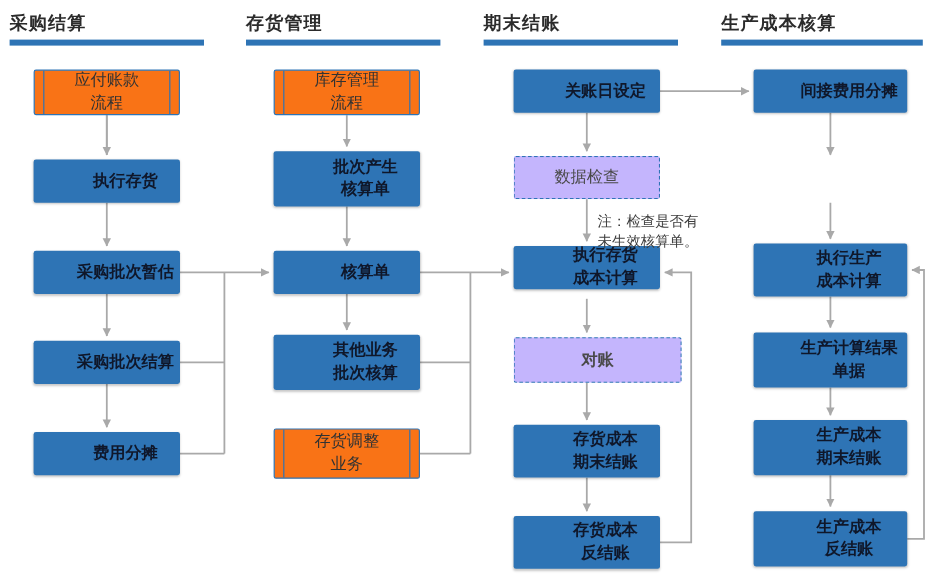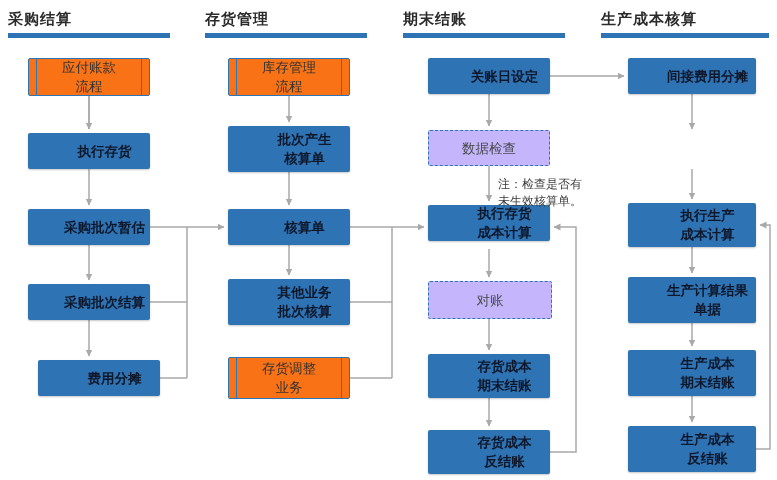--- a/index.html
+++ b/index.html
@@ -127,37 +127,37 @@
   <div class="col-bar" style="left:8px;width:162px;"></div>
   <div class="col-bar" style="left:205px;width:162px;"></div>
   <div class="col-bar" style="left:403px;width:162px;"></div>
   <div class="col-bar" style="left:601px;width:168px;"></div>
 
   <div class="node proc" style="left:28px;top:58px;width:122px;height:38px;">应付账款
 流程</div>
   <div class="node blue" style="left:28px;top:133px;width:122px;height:36px;">执行存货</div>
   <div class="node blue" style="left:28px;top:284px;width:122px;height:36px;">采购批次结算</div>
   <div class="node blue" style="left:28px;top:209px;width:122px;height:36px;">采购批次暂估</div>
-  <div class="node blue" style="left:28px;top:360px;width:122px;height:36px;margin-left:10px;">费用分摊</div>
+  <div class="node blue" style="left:28px;top:360px;width:122px;height:36px;">费用分摊</div>
 
   <div class="node proc" style="left:228px;top:58px;width:122px;height:38px;">库存管理
 流程</div>
   <div class="node blue" style="left:228px;top:126px;width:122px;height:46px;">批次产生
 核算单</div>
   <div class="node blue" style="left:228px;top:209px;width:122px;height:36px;">核算单</div>
   <div class="node blue" style="left:228px;top:279px;width:122px;height:46px;">其他业务
 批次核算</div>
   <div class="node proc" style="left:228px;top:357px;width:122px;height:42px;">存货调整
 业务</div>
 
   <div class="node blue" style="left:428px;top:58px;width:122px;height:36px;">关账日设定</div>
   <div class="node dashed" style="left:428px;top:130px;width:122px;height:36px;">数据检查</div>
   <div class="node blue" style="left:428px;top:205px;width:122px;height:36px;">执行存货
 成本计算</div>
-  <div class="node dashed" style="left:428px;top:281px;width:124px;height:38px;">对账</div>
+  <div class="node dashed" style="left:428px;top:281px;width:140px;height:38px;font-weight:bold;">对账</div>
   <div class="node blue" style="left:428px;top:354px;width:122px;height:44px;">存货成本
 期末结账</div>
   <div class="node blue" style="left:428px;top:430px;width:122px;height:44px;">存货成本
 反结账</div>
 
   <div class="node blue" style="left:628px;top:58px;width:128px;height:36px;">间接费用分摊</div>
   <div class="node blue" style="left:628px;top:203px;width:128px;height:44px;">执行生产
 成本计算</div>
   <div class="node blue" style="left:628px;top:277px;width:128px;height:46px;">生产计算结果
 单据</div>

